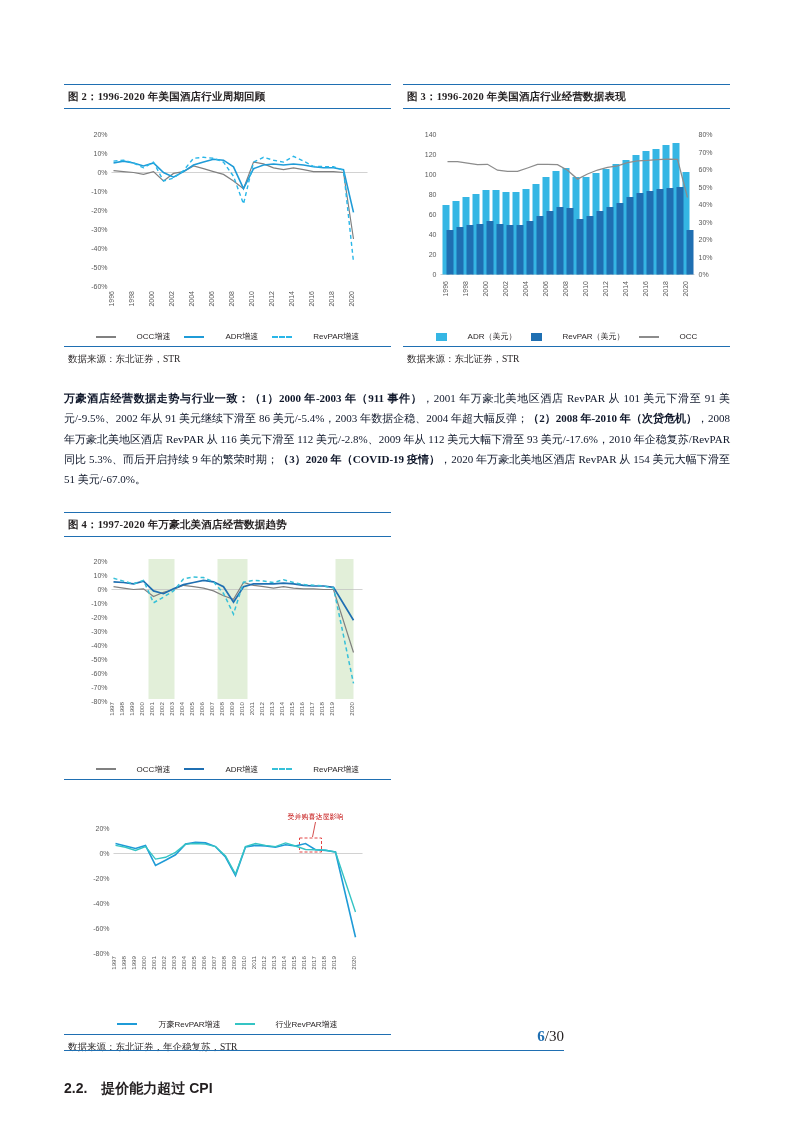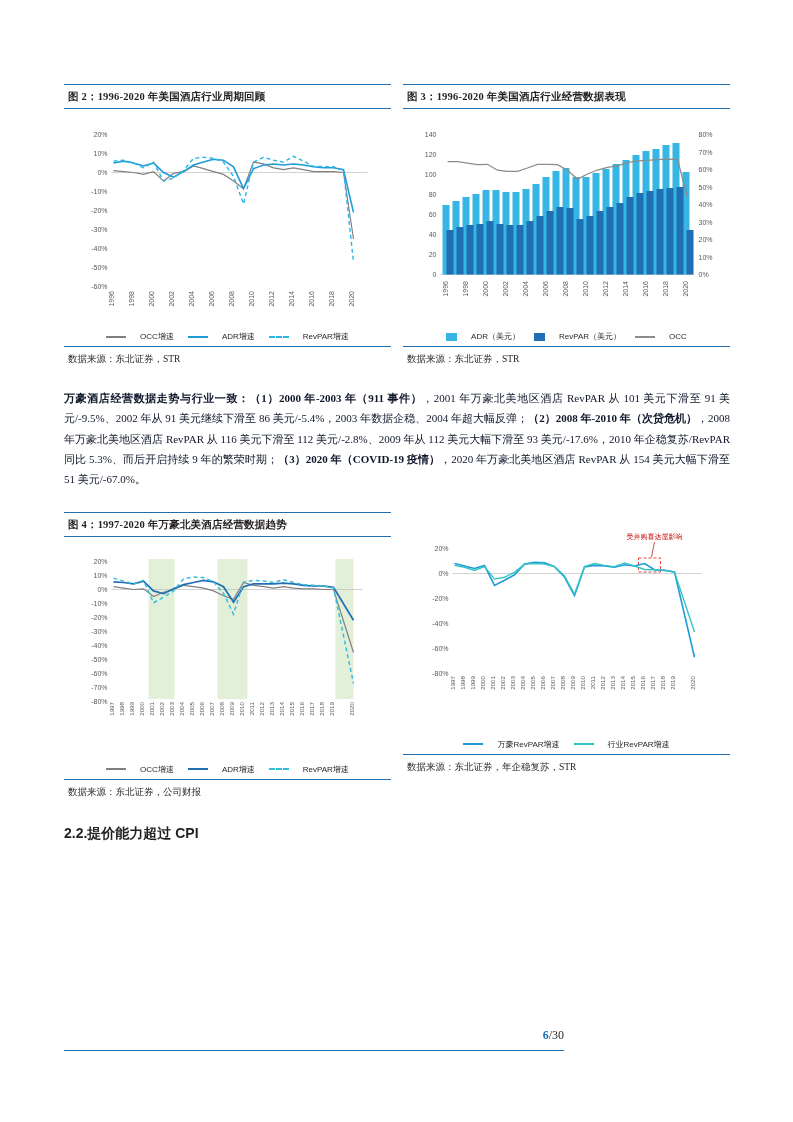--- a/index.html
+++ b/index.html
@@ -61,49 +61,49 @@
   .para-block { margin-top: 22px; }
   .bold-blue { font-weight: bold; }
 
   h3.sec {
     font-family: "Liberation Sans", sans-serif;
     font-size: 14px;
     font-weight: bold;
     color: #231f20;
     margin: 0;
   }
-  .sec-row { display: flex; align-items: baseline; margin-top: 26px; }
+  .sec-row { display: flex; gap: 14px; align-items: baseline; margin-top: 26px; }
 
   
   .footer-line {
     position: absolute;
     left: 64px; right: 64px;
     top: 1050px;
     border-top: 1.4px solid #1f6fb2;
   }
   .footer-num {
     position: absolute;
     right: 64px; top: 1028px;
     font-family: "Liberation Serif", serif;
-    font-size: 12px;
+    font-size: 15px;
     color: #231f20;
   }
   .footer-num b { color: #1f6fb2; }
 
   
   .legend {
     display: flex;
     justify-content: center;
     gap: 14px;
     font-size: 8px;
     font-family: "Liberation Sans", sans-serif;
     margin-top: 2px;
     flex-wrap: wrap;
   }
-  .legend .item { display: flex; align-items: center; gap: 14px; }
+  .legend .item { display: flex; align-items: center; gap: 21px; }
   .swatch-line { width: 20px; height: 0; border-top: 2px solid #888; }
   .swatch-box { width: 11px; height: 8px; }
   text { font-family: "Liberation Sans", sans-serif; }
 </style>
 </head>
 <body>
 
 <div class="page">
   <div class="content">
 
@@ -290,21 +290,21 @@
         <div class="fig-src">数据来源：东北证券，STR</div>
       </div>
     </div>
 
     <div class="para-block">
       <p class="body">
         <span class="bold-blue">万豪酒店经营数据走势与行业一致：（1）2000 年-2003 年（911 事件）</span><span>，2001 年万豪北美地区酒店 RevPAR 从 101 美元下滑至 91 美元/-9.5%、2002 年从 91 美元继续下滑至 86 美元/-5.4%，2003 年数据企稳、2004 年超大幅反弹；</span><span class="bold-blue">（2）2008 年-2010 年（次贷危机）</span><span>，2008 年万豪北美地区酒店 RevPAR 从 116 美元下滑至 112 美元/-2.8%、2009 年从 112 美元大幅下滑至 93 美元/-17.6%，2010 年企稳复苏/RevPAR 同比 5.3%、而后开启持续 9 年的繁荣时期；</span><span class="bold-blue">（3）2020 年（COVID-19 疫情）</span><span>，2020 年万豪北美地区酒店 RevPAR 从 154 美元大幅下滑至 51 美元/-67.0%。</span>
       </p>
     </div>
 
-    <div class="fig-row" style="margin-top:22px;">
+    <div class="fig-row" style="margin-top:22px;flex-direction:column;">
 
       <div class="fig">
         <div class="fig-title">图  4：1997-2020 年万豪北美酒店经营数据趋势</div>
         <div class="fig-body">
           <svg class="chart-area" viewBox="0 0 320 215" width="320" height="215">
 
             <rect x="81" y="16" width="26" height="140" fill="#e2efd9"></rect>
             <rect x="150" y="16" width="30" height="140" fill="#e2efd9"></rect>
             <rect x="268" y="16" width="18" height="140" fill="#e2efd9"></rect>
             <g font-size="7" fill="#595959">
@@ -362,21 +362,20 @@
             <span class="item">
               <span class="swatch-line" style="border-top-color:#1f6fb2;border-top-width:2.4px"></span>
               <span>ADR增速</span>
             </span>
             <span class="item">
               <span class="swatch-line" style="border-top-color:#36c0d8;border-top-style:dashed;border-top-width:2px"></span>
               <span>RevPAR增速</span>
             </span>
           </div>
         </div>
-        <div class="fig-src">数据来源：东北证券，公司财报</div>
       </div>
 
       <div class="fig">
         <div class="fig-body">
           <svg class="chart-area" viewBox="0 0 320 215" width="320" height="215">
             <g font-size="7" fill="#595959">
               <text x="42" y="33" text-anchor="end">20%</text>
               <text x="42" y="58" text-anchor="end">0%</text>
               <text x="42" y="83" text-anchor="end">-20%</text>
               <text x="42" y="108" text-anchor="end">-40%</text>

